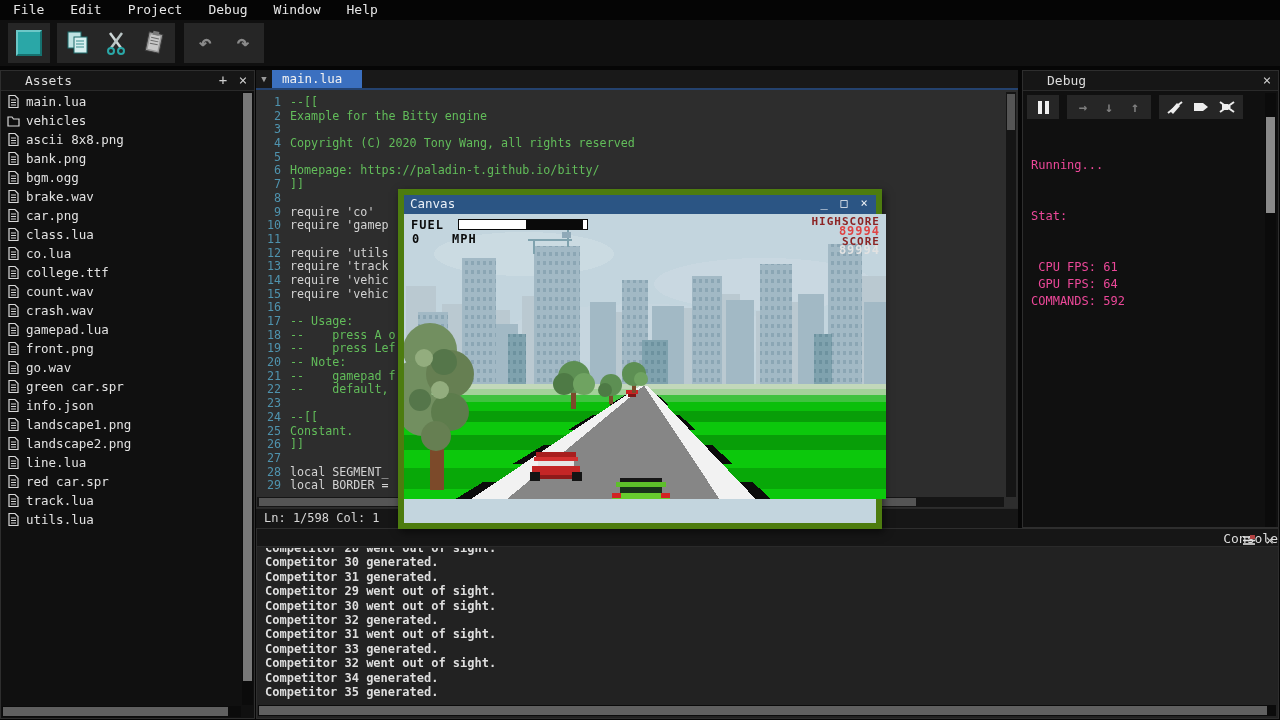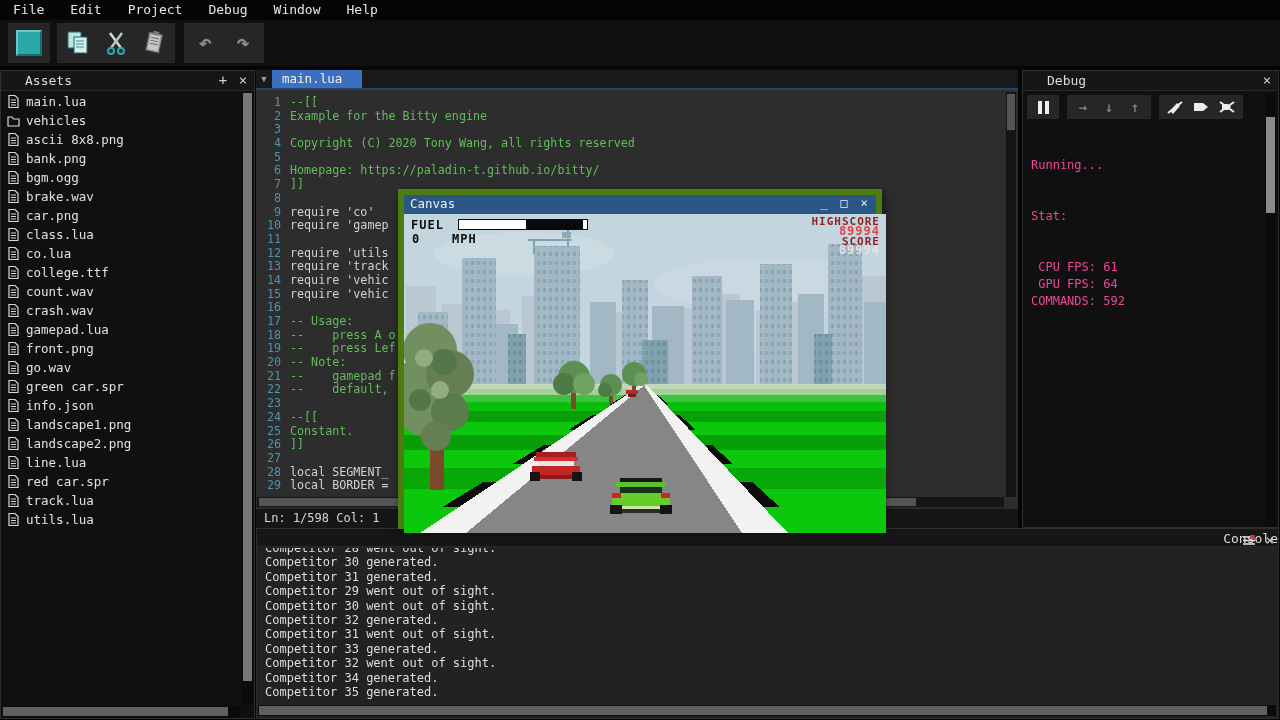--- a/index.html
+++ b/index.html
@@ -60,30 +60,30 @@
   .pause-bars i { display:block; width:4px; height:13px; background:#f0f0f0; }
   .gray-arrow { color:#7e7e7e; font-size:14px; font-weight:bold; }
   .dbg-body { position:absolute; left:8px; top:52px; right:14px; color:#ec4899; font-size:12px; line-height:17px; white-space:pre; }
   .stat-label { display:inline-block; width:9ch; text-align:right; }
   .dbg-vscroll { right:2px; width:11px; height:434px; top:22px; background:#0b0b0b; position:absolute; }
   .dbg-vscroll .thumb { top:24px; height:96px; background:#8a8a8a; }
   
   .console { left:256px; top:528px; width:1023px; height:191px; background:#222; }
   .console-title { height:18px;text-align:right; }
   .console-body { position:absolute; left:8px; top:19px; right:4px; bottom:16px; overflow:hidden; }
-  .console-inner { margin-top:-7px; }
+  .console-inner { margin-top:-7px;font-weight:bold; }
   .console-line { color:#dedede; font-size:12px; line-height:14.4px; white-space:pre; }
   .console-icons { position:absolute; right:4px; top:2px; display:flex; gap:10px; align-items:center; }
   
   .gwindow { position:absolute; left:398px; top:189px; width:484px; height:340px; z-index:30;
     border:6px solid #4d7c0f; box-shadow:2px 3px 8px rgba(0,0,0,.55); background:#c3d5de; }
   .gtitle { height:19px; background:#2b5584; color:#eaf0f7; font-size:12.5px; line-height:18px; padding-left:6px; position:relative; }
   .gctrl { position:absolute; top:0; height:19px; display:flex; right:4px; gap:4px; }
   .gctrl span { width:16px; text-align:center; color:#f0f4f8; font-size:12px; line-height:17px; }
-  .gview { position:relative; width:482px; height:319px; overflow:hidden;text-decoration:underline; }
+  .gview { position:relative; width:482px; height:285px; overflow:hidden;text-decoration:underline; }
   .hud { position:absolute; font-weight:bold; letter-spacing:1px; }
   .hud-fuel { left:7px; top:4px; color:#0a0a0a; font-size:12px; }
   .fuel-bar { position:absolute; left:54px; top:5px; width:130px; height:11px; background:#fff; border:1px solid #0a0a0a; }
   .fuel-bar .used { position:absolute; left:52%; top:0; bottom:0; width:45%; background:#0a0a0a; }
   .hud-speed { left:8px; top:18px; color:#0a0a0a; font-size:12px; }
   .hud-unit { left:48px; top:18px; color:#0a0a0a; font-size:12px; }
   .hud-scores { right:6px; top:3px; text-align:right; line-height:9.8px; }
   .hs-label { color:#8c2424; font-size:11px; }
   .hs-value { color:#e04444; font-size:12px; }
   .sc-value { color:#e2e2e2; font-size:12px; }

